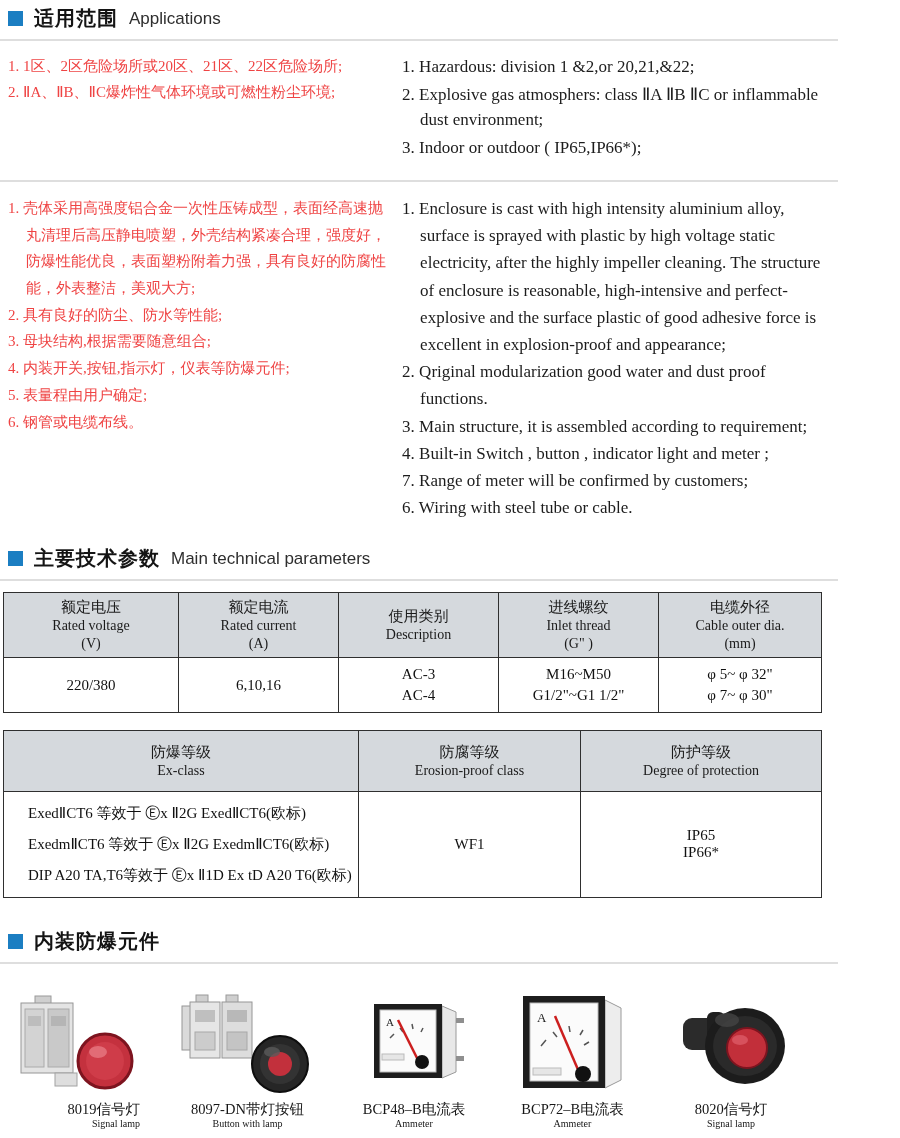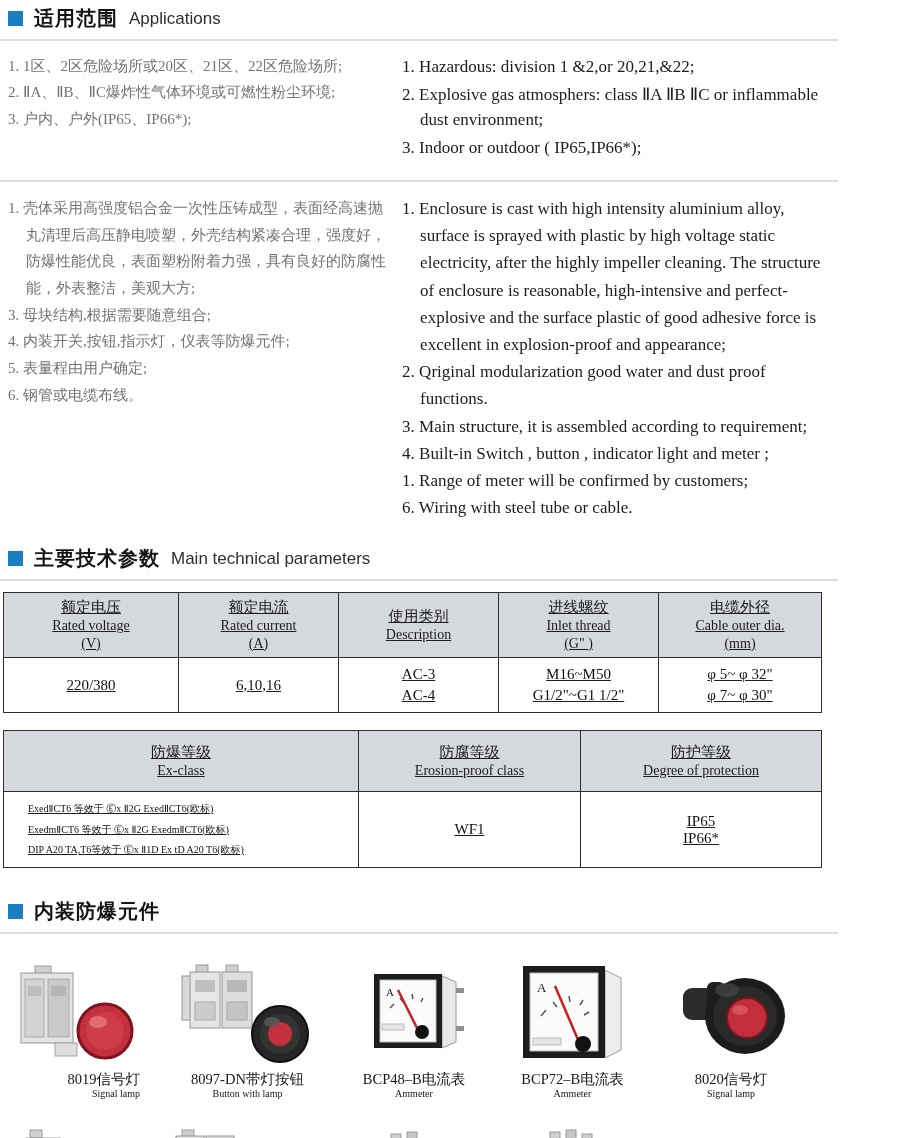--- a/index.html
+++ b/index.html
@@ -15,38 +15,38 @@
   .sec-head .sq { width:15px; height:15px; background:#1b7ec2; flex:0 0 auto; }
   .sec-head .cn { font-size:20px; font-weight:bold; color:#141414; letter-spacing:1px; }
   .sec-head .en { font-size:17px; color:#2e2e2e; }
   .rule { border-bottom:2px solid #dedede; margin-top:7px; }
 
   
   .two-col { display:flex; padding:13px 8px 0 8px; }
   .col-cn { width:46%; }
   .col-en { width:54%; padding-left:16px; }
   .apps .col-cn div, .apps .col-en div { margin-bottom:2px; }
-  .cn-text { font-size:15px; line-height:1.62; color:#737373; }
+  .cn-text { font-size:15px; line-height:1.62; color:#ef4444; }
   .en-text { font-size:17px; line-height:1.5; color:#1c1c1c; }
   .hang { padding-left:18px; text-indent:-18px; }
   .feat .cn-text { line-height:1.78; }
   .feat .en-text { line-height:1.6; }
 
   
   .tbl-wrap { padding-left:3px; }
   table { border-collapse:collapse; width:818px; table-layout:fixed; }
   th, td { border:1.6px solid #2f2f2f; text-align:center; vertical-align:middle; }
   th { background:#d5d9dd; font-weight:normal; padding:5px 3px; }
   .th-cn { font-size:15px; line-height:1.25; color:#1a1a1a; }
   .th-en { font-size:14px; line-height:1.25; color:#1a1a1a; }
   td { font-size:15px; padding:6px 3px; color:#111; }
   .t1 td { height:52px; line-height:1.4; }
   .t2 th { padding:12px 3px; }
   .t2 td { height:76px; }
-  .ex-cell { text-align:left !important; padding-left:24px !important; font-size:10px; line-height:2.05; }
+  .ex-cell { text-align:left !important; padding-left:24px !important; font-size:15px; line-height:2.05; }
   .gap16 { height:17px; }
 
   
   .prod-row1 { display:flex; justify-content:space-between; padding:30px 48px 0 12px; }
   .prod-row2 { display:flex; padding:28px 0 0 12px; }
   .prod { text-align:center; }
   .prod svg { display:block; margin:0 auto; }
   .cap-cn { font-size:14.5px; line-height:1.25; margin-top:6px; color:#161616; }
   .cap-en { font-size:10px; line-height:1.2; color:#161616; }
   .w125{width:128px;text-align:right;} .w135{width:140px;} .w115{width:118px;} .w120{width:124px;}
@@ -61,60 +61,60 @@
     <div class="sec-head">
       <span class="sq"></span>
       <span class="cn">适用范围</span>
       <span class="en">Applications</span>
     </div>
     <div class="rule"></div>
     <div class="two-col apps">
       <div class="col-cn">
         <div class="cn-text">1. 1区、2区危险场所或20区、21区、22区危险场所;</div>
         <div class="cn-text">2. ⅡA、ⅡB、ⅡC爆炸性气体环境或可燃性粉尘环境;</div>
-        <div class="cn-text">3. 户内、户外(IP65、IP66*);</div>
       </div>
       <div class="col-en">
         <div class="en-text hang">1. Hazardous: division 1 &amp;2,or 20,21,&amp;22;</div>
         <div class="en-text hang">2. Explosive gas atmosphers: class ⅡA ⅡB ⅡC or inflammable dust environment;</div>
         <div class="en-text hang">3. Indoor or outdoor ( IP65,IP66*);</div>
       </div>
     </div>
   </section>
 
   <section style="margin-top:18px;">
     <div class="rule"></div>
     <div class="two-col feat">
       <div class="col-cn">
         <div class="cn-text hang">1. 壳体采用高强度铝合金一次性压铸成型，表面经高速抛丸清理后高压静电喷塑，外壳结构紧凑合理，强度好，防爆性能优良，表面塑粉附着力强，具有良好的防腐性能，外表整洁，美观大方;</div>
+        <div class="cn-text">2. 具有良好的防尘、防水等性能;</div>
         <div class="cn-text">3. 母块结构,根据需要随意组合;</div>
         <div class="cn-text">4. 内装开关,按钮,指示灯，仪表等防爆元件;</div>
         <div class="cn-text">5. 表量程由用户确定;</div>
         <div class="cn-text">6. 钢管或电缆布线。</div>
       </div>
       <div class="col-en">
         <div class="en-text hang">1. Enclosure is cast with high intensity aluminium alloy, surface is sprayed with plastic by high  voltage static electricity, after the highly impeller cleaning. The structure of enclosure is reasonable, high-intensive and perfect-explosive and the surface plastic of good adhesive force is excellent in explosion-proof and appearance;</div>
         <div class="en-text hang">2. Qriginal modularization  good  water  and  dust  proof  functions.</div>
         <div class="en-text hang">3. Main structure, it is assembled according to requirement;</div>
         <div class="en-text hang">4. Built-in Switch , button , indicator light and meter ;</div>
-        <div class="en-text hang">1. Range of meter  will be confirmed by customers;</div>
+        <div class="en-text hang">7. Range of meter  will be confirmed by customers;</div>
         <div class="en-text hang">6. Wiring  with  steel  tube  or  cable.</div>
       </div>
     </div>
   </section>
 
   <section style="margin-top:24px;">
     <div class="sec-head">
       <span class="sq"></span>
       <span class="cn">主要技术参数</span>
       <span class="en">Main technical parameters</span>
     </div>
     <div class="rule"></div>
 
-    <div class="tbl-wrap" style="margin-top:11px;text-decoration:underline;">
+    <div class="tbl-wrap" style="margin-top:11px;">
       <table class="t1">
         <colgroup>
             <col style="width:175px">
             <col style="width:160px">
             <col style="width:160px">
             <col style="width:160px">
             <col style="width:163px">
           </colgroup>
         <tbody>
             <tr>

